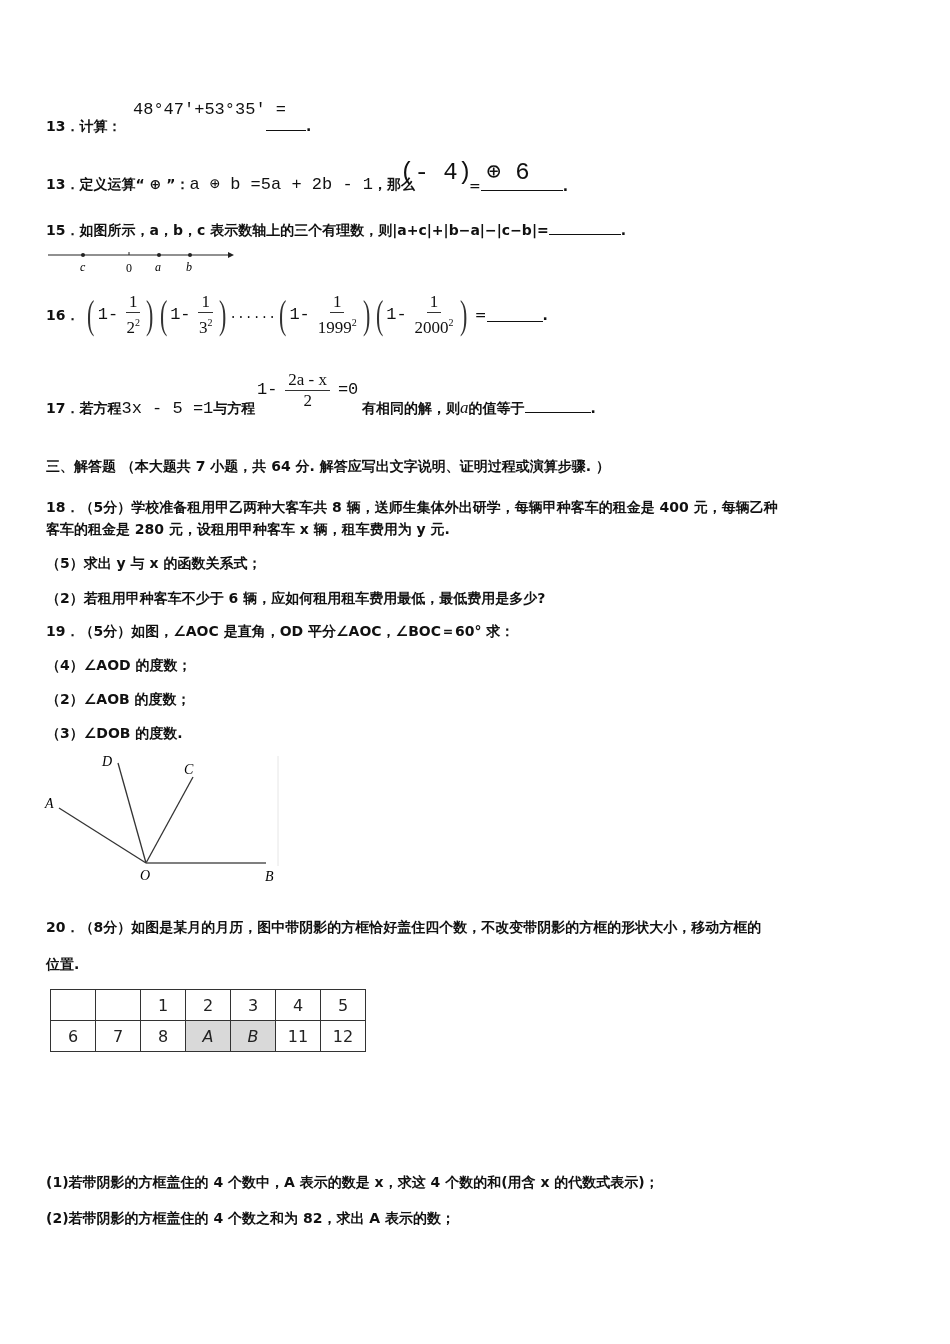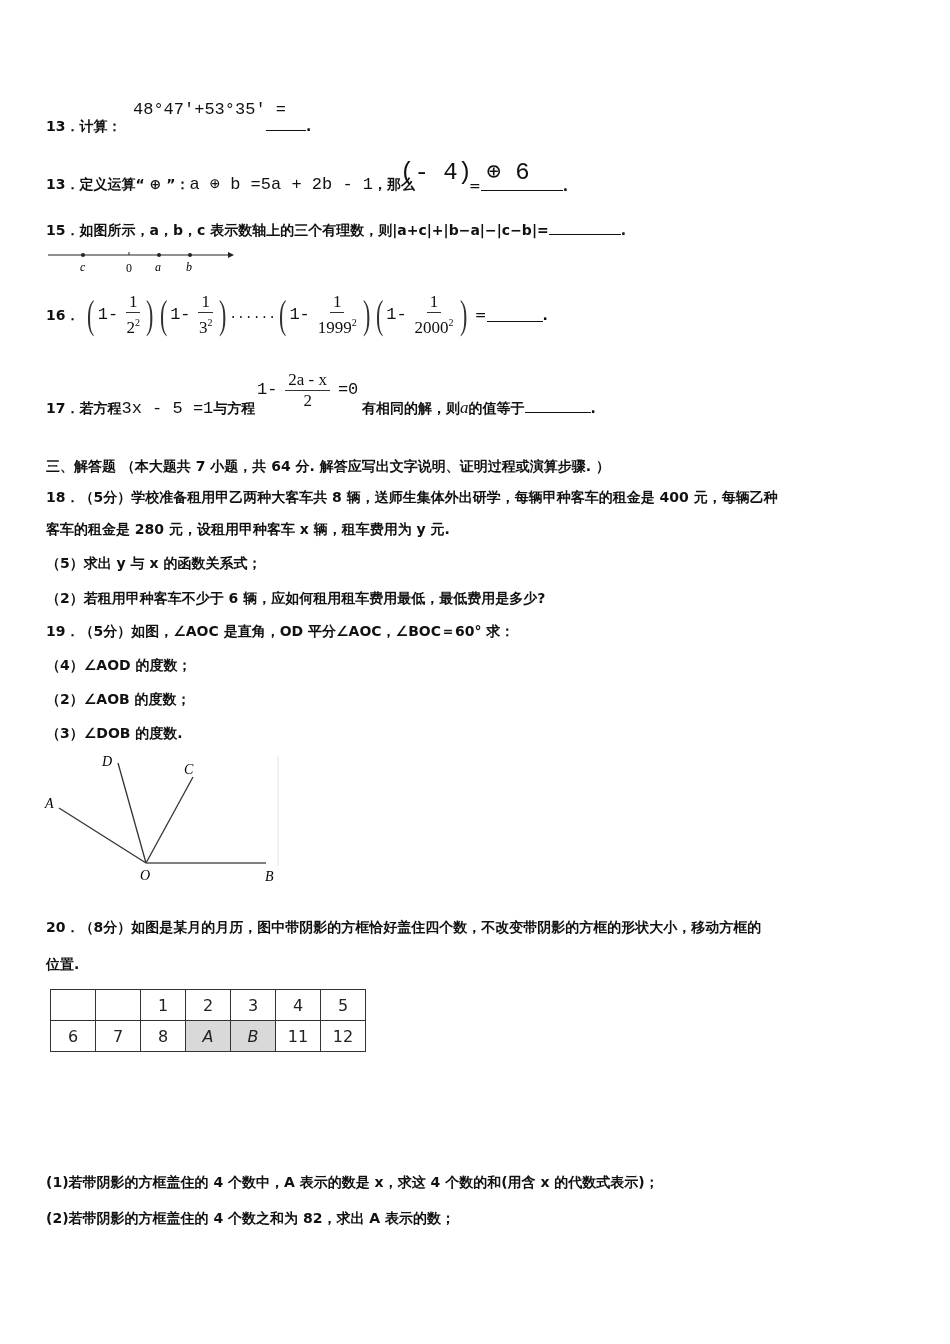--- a/index.html
+++ b/index.html
@@ -87,21 +87,21 @@
       <span>2</span>
     </span>
   <span class="m" style="position:relative;top:8px">=0</span>
 </div>
 <div class="ln" style="top:398px;left:362px">
   <span>有相同的解，则</span><span class="mi">a</span><span>的值等于</span><span class="blank" style="width:66px"></span><span>.</span>
 </div>
 
 <div class="ln" style="top:456px">三、解答题 （本大题共 7 小题，共 64 分. 解答应写出文字说明、证明过程或演算步骤. ）</div>
 
-<div class="ln" style="top:487px">18．（5分）学校准备租用甲乙两种大客车共 8 辆，送师生集体外出研学，每辆甲种客车的租金是 400 元，每辆乙种</div>
+<div class="ln" style="top:497px">18．（5分）学校准备租用甲乙两种大客车共 8 辆，送师生集体外出研学，每辆甲种客车的租金是 400 元，每辆乙种</div>
 <div class="ln" style="top:519px">客车的租金是 280 元，设租用甲种客车 x 辆，租车费用为 y 元.</div>
 <div class="ln" style="top:553px">（5）求出 y 与 x 的函数关系式；</div>
 <div class="ln" style="top:588px">（2）若租用甲种客车不少于 6 辆，应如何租用租车费用最低，最低费用是多少?</div>
 
 <div class="ln" style="top:621px">19．（5分）如图，∠AOC 是直角，OD 平分∠AOC，∠BOC＝60°  求：</div>
 <div class="ln" style="top:655px">（4）∠AOD 的度数；</div>
 <div class="ln" style="top:689px">（2）∠AOB 的度数；</div>
 <div class="ln" style="top:723px">（3）∠DOB 的度数.</div>
 
 <svg style="position:absolute;left:40px;top:748px" width="250" height="140">

